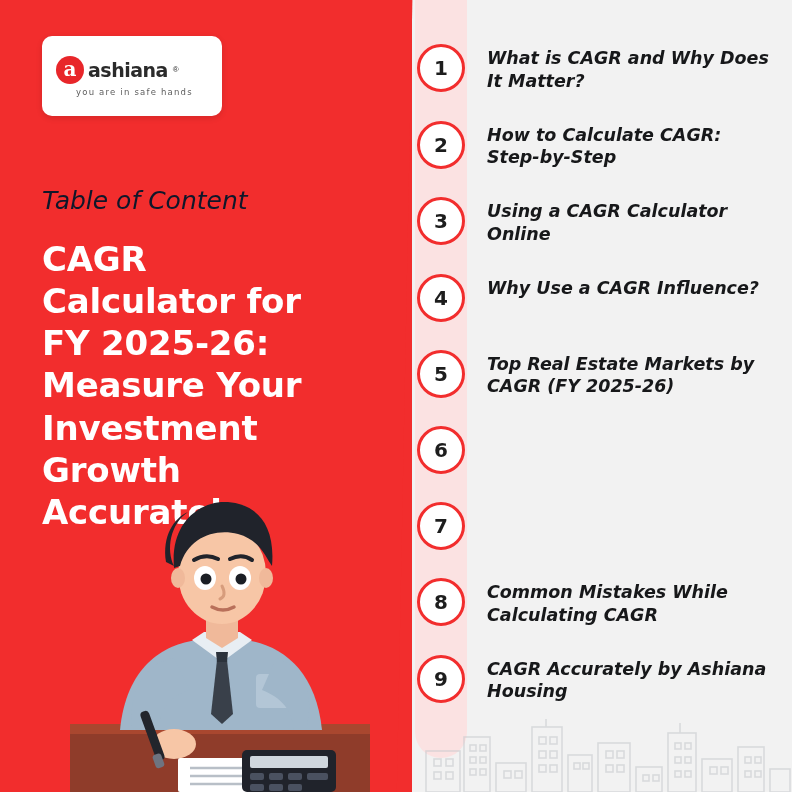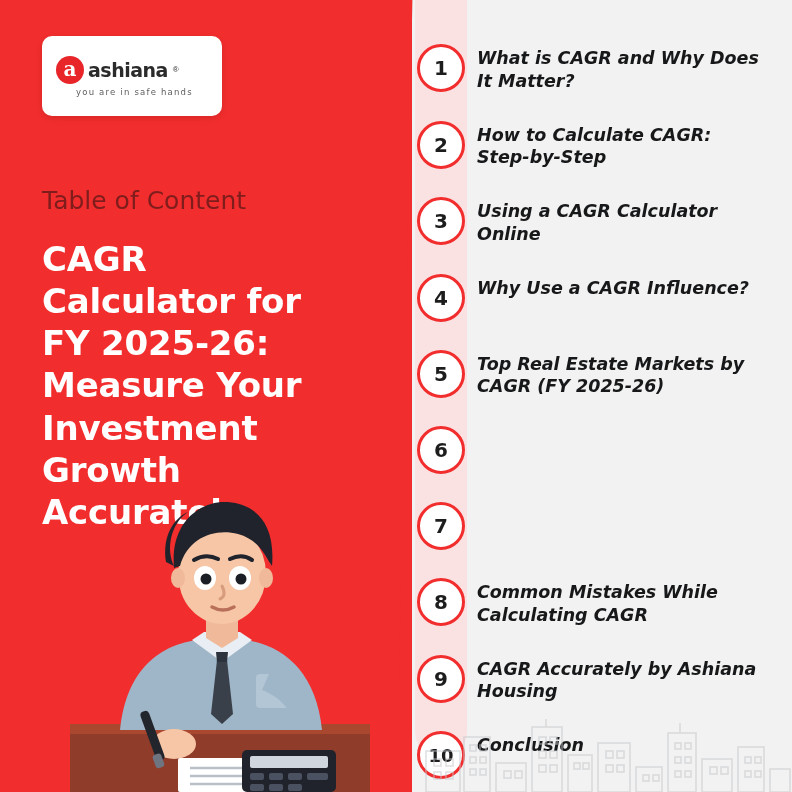--- a/index.html
+++ b/index.html
@@ -99,21 +99,22 @@
     margin-top: 3px;
     margin-left: 20px;
     font-family: "DejaVu Sans", sans-serif;
   }
 
   
   .toc-kicker {
     position: absolute;
     left: 42px; top: 186px;
     font-size: 25px;
-    color: #7f1d1d;
+    font-style: italic;
+    color: #0f172a;
     font-family: "DejaVu Sans", sans-serif;
   }
   .toc-title {
     position: absolute;
     left: 42px; top: 238px;
     width: 300px;
     font-size: 34px;
     font-weight: bold;
     line-height: 1.24;
     color: #ffffff;
@@ -164,21 +165,21 @@
     color: #1d1d1d;
     font-size: 20px;
     font-weight: bold;
     display: flex;
     align-items: center;
     justify-content: center;
     font-family: "DejaVu Sans", sans-serif;
   }
   .badge.ten { font-size: 18px; }
   .item-text {
-    margin-left: 12px;
+    margin-left: 22px;
     margin-top: 3px;
     width: 290px;
     font-size: 17.5px;
     font-weight: bold;
     font-style: italic;
     line-height: 1.3;
     color: #17181a;
     font-family: "DejaVu Sans", sans-serif;
   }
 
@@ -317,24 +318,20 @@
       <div class="item">
         <div class="badge">8</div>
         <div class="item-text">Common Mistakes While Calculating CAGR</div>
       </div>
 
       <div class="item">
         <div class="badge">9</div>
         <div class="item-text">CAGR Accurately by Ashiana Housing</div>
       </div>
 
-      <div class="item">
-        <div class="badge ten">10</div>
-        <div class="item-text">Conclusion</div>
-      </div>
 
     </div>
   </div>
 
   <svg class="skyline" viewBox="0 0 380 75">
     <g fill="none" stroke="#c3c7cb" stroke-width="1.6">
       <rect x="14" y="34" width="34" height="41"></rect>
       <rect x="22" y="42" width="7" height="7"></rect>
         <rect x="34" y="42" width="7" height="7"></rect>
       <rect x="22" y="55" width="7" height="7"></rect>

